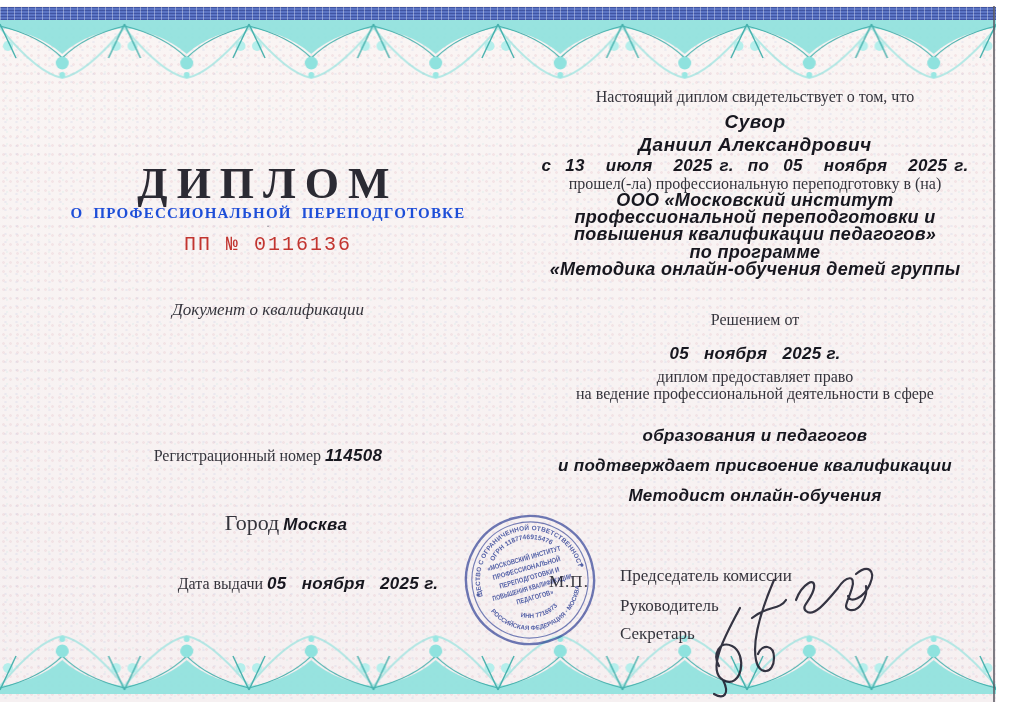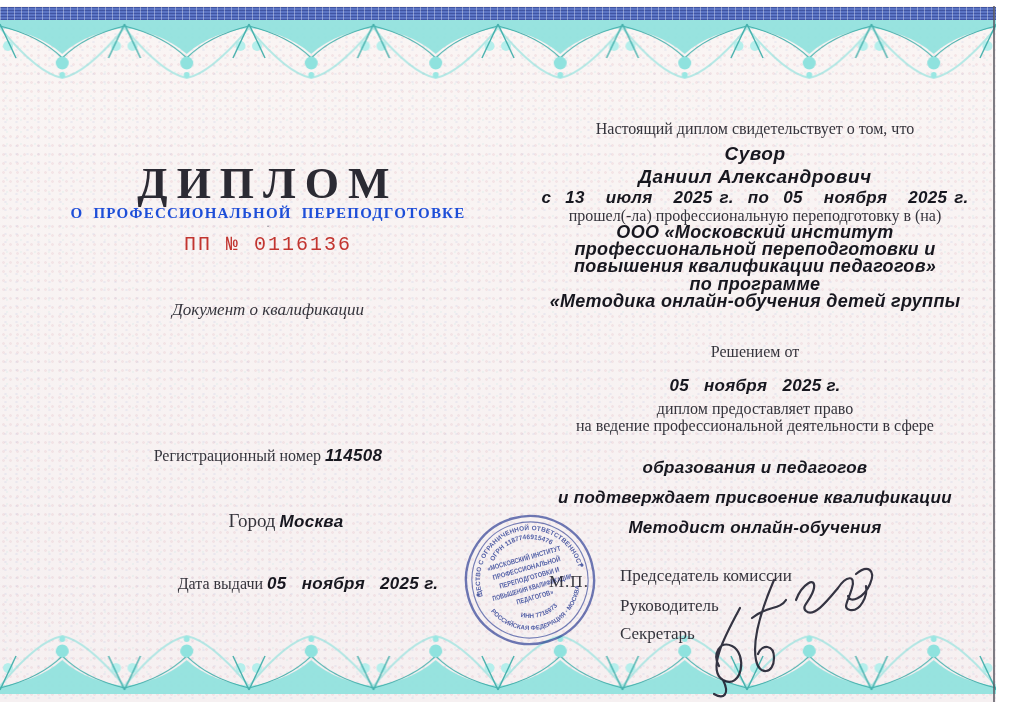--- a/index.html
+++ b/index.html
@@ -42,21 +42,21 @@
   .bi{
     color:#17171f;font-family:"Liberation Sans",sans-serif;
     font-weight:700;font-style:italic;letter-spacing:.3px;white-space:pre-wrap;
   }
   .title{font-size:44px;font-weight:700;letter-spacing:9px;color:#2b2a33;}
   .subtitle{font-size:15px;font-weight:700;letter-spacing:1.2px;word-spacing:5px;color:#1d4ed8;}
   .tinymark{font-size:12px;color:#8a8890;}
   .series{font-family:"Liberation Mono",monospace;font-size:20px;letter-spacing:2px;color:#c23530;}
   .dockind{font-size:17px;font-style:italic;}
   .small16{font-size:16px;}
-  .small17{font-size:19px;margin-top:29px;}
+  .small17{font-size:22px;margin-top:29px;}
   .v17{font-size:17px;}
   .v18{font-size:18px;line-height:17px;}
   .name{font-size:19px;letter-spacing:.5px;}
   .lh17{line-height:17px;}
   .siglabel{position:absolute;left:620px;font-size:17px;color:#35343c;}
   .mp{
     position:absolute;left:549px;top:572px;font-size:17px;
     letter-spacing:1px;color:#3a3a42;z-index:3;
   }
   .stamp{position:absolute;left:442px;top:492px;z-index:4;mix-blend-mode:multiply;opacity:.9;}
@@ -108,21 +108,21 @@
     <span class="serif small17">Город</span>
     <span class="bi v17">Москва</span>
   </div>
 
   <div class="abs" style="top:574px;margin-left:40px;">
     <span class="serif small16">Дата выдачи</span>
     <span class="bi v17">05   ноября   2025 г.</span>
   </div>
 </div>
 
-<div class="col col-right" style="top:0;height:520px;margin-top:32px;">
+<div class="col col-right" style="top:0;height:520px;">
   <div class="abs serif small16" style="top:88px;">Настоящий диплом свидетельствует о том, что</div>
   <div class="abs bi name" style="top:111px;">Сувор</div>
   <div class="abs bi name" style="top:134px;">Даниил Александрович</div>
   <div class="abs bi v17" style="top:156px;word-spacing:2px;">с  13   июля   2025 г.  по  05   ноября   2025 г.</div>
   <div class="abs serif small16" style="top:175px;">прошел(-ла) профессиональную переподготовку в (на)</div>
 
   <div class="abs" style="top:192px;">
     <div class="bi v18">ООО «Московский институт</div>
     <div class="bi v18">профессиональной переподготовки и</div>
     <div class="bi v18">повышения квалификации педагогов»</div>

